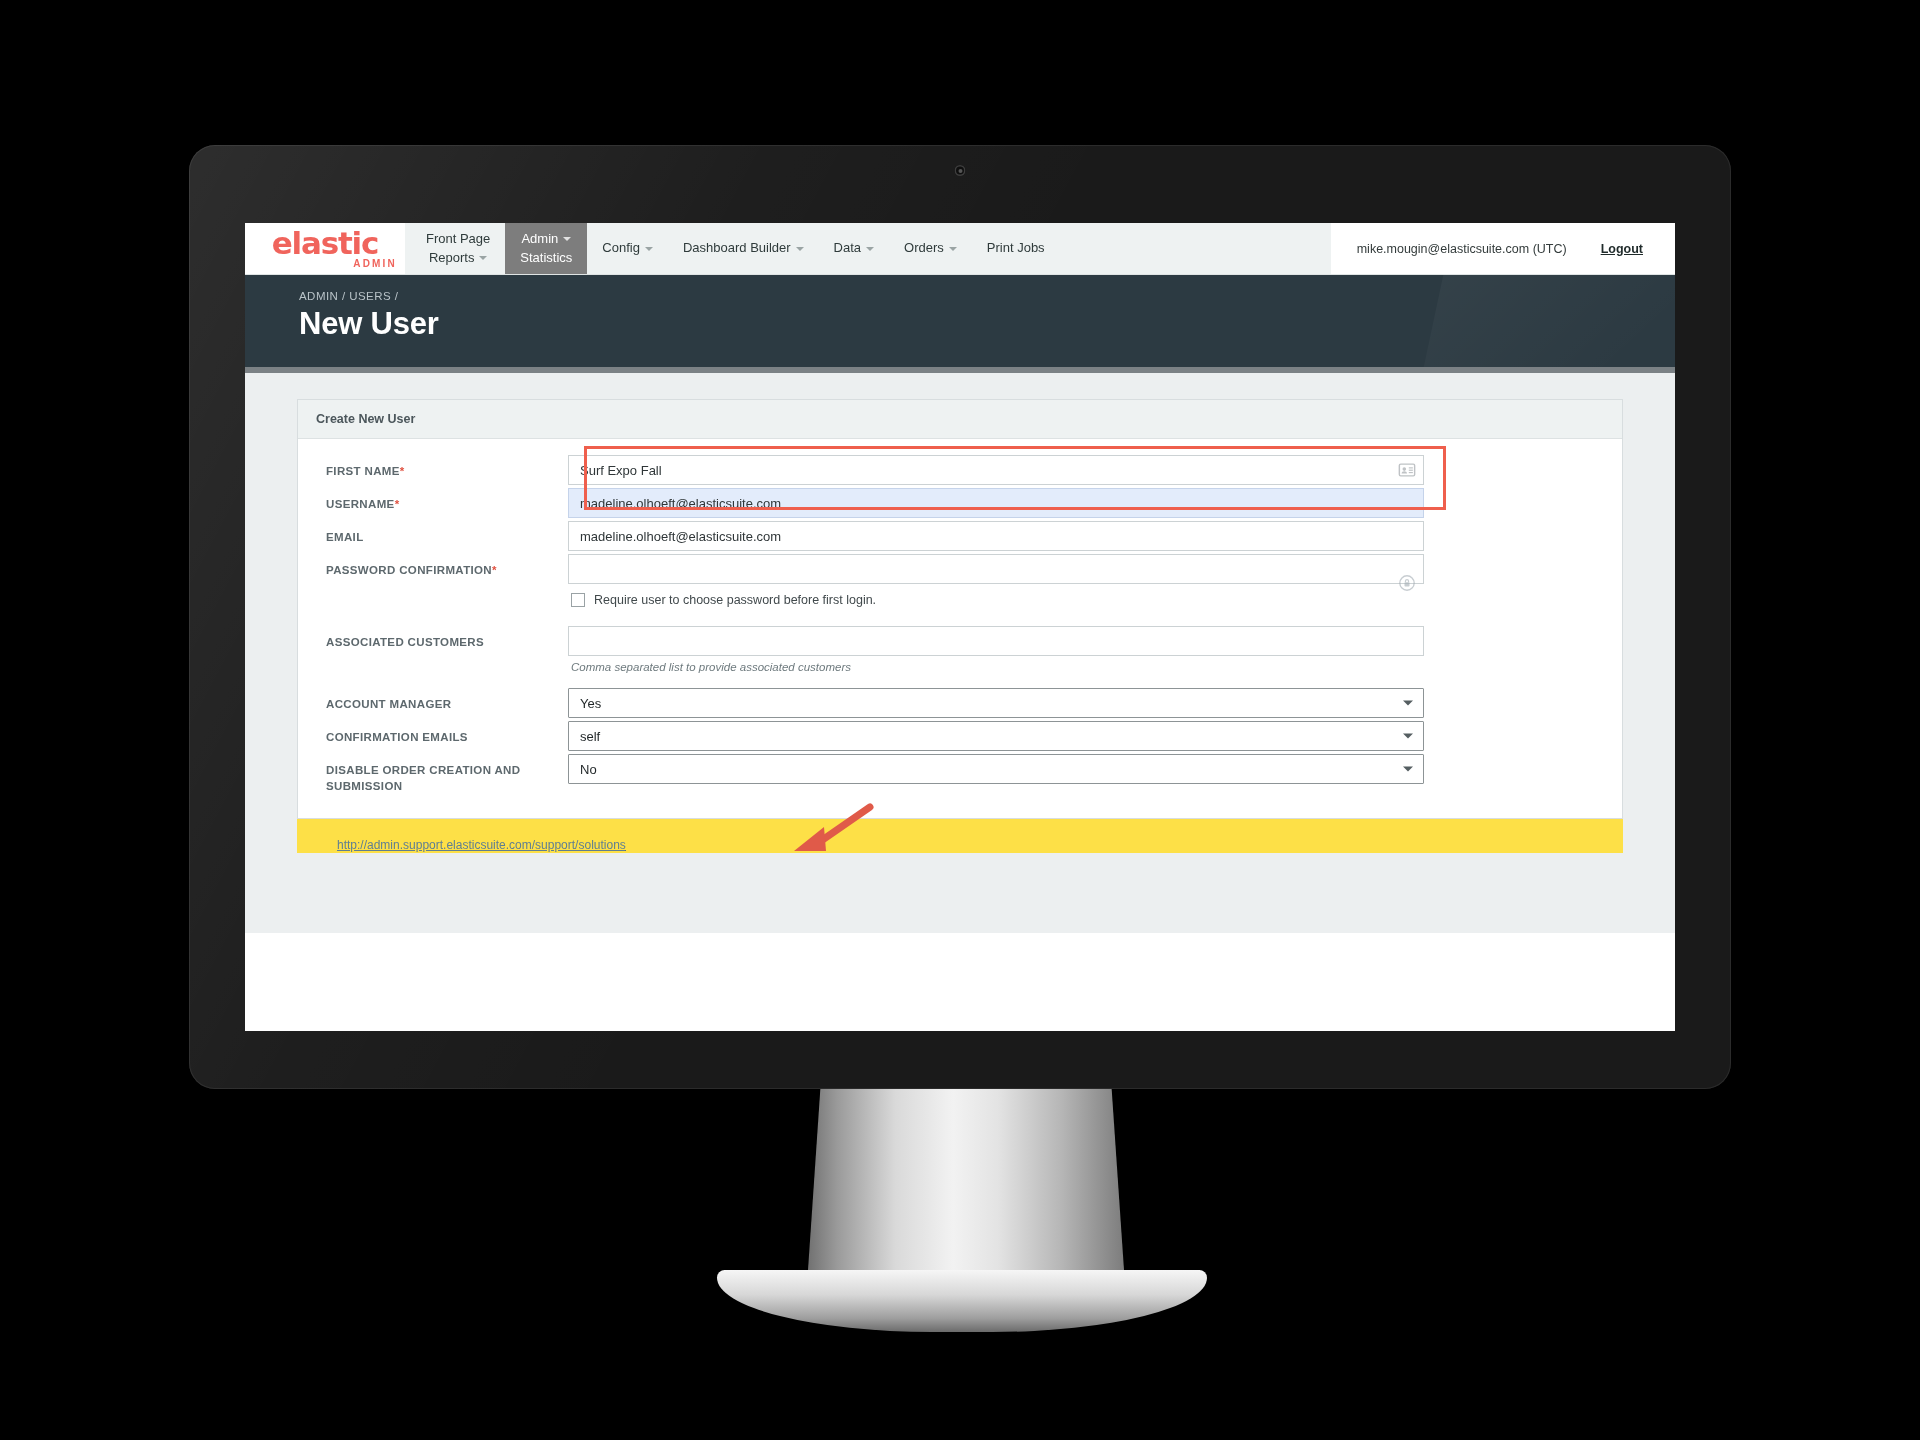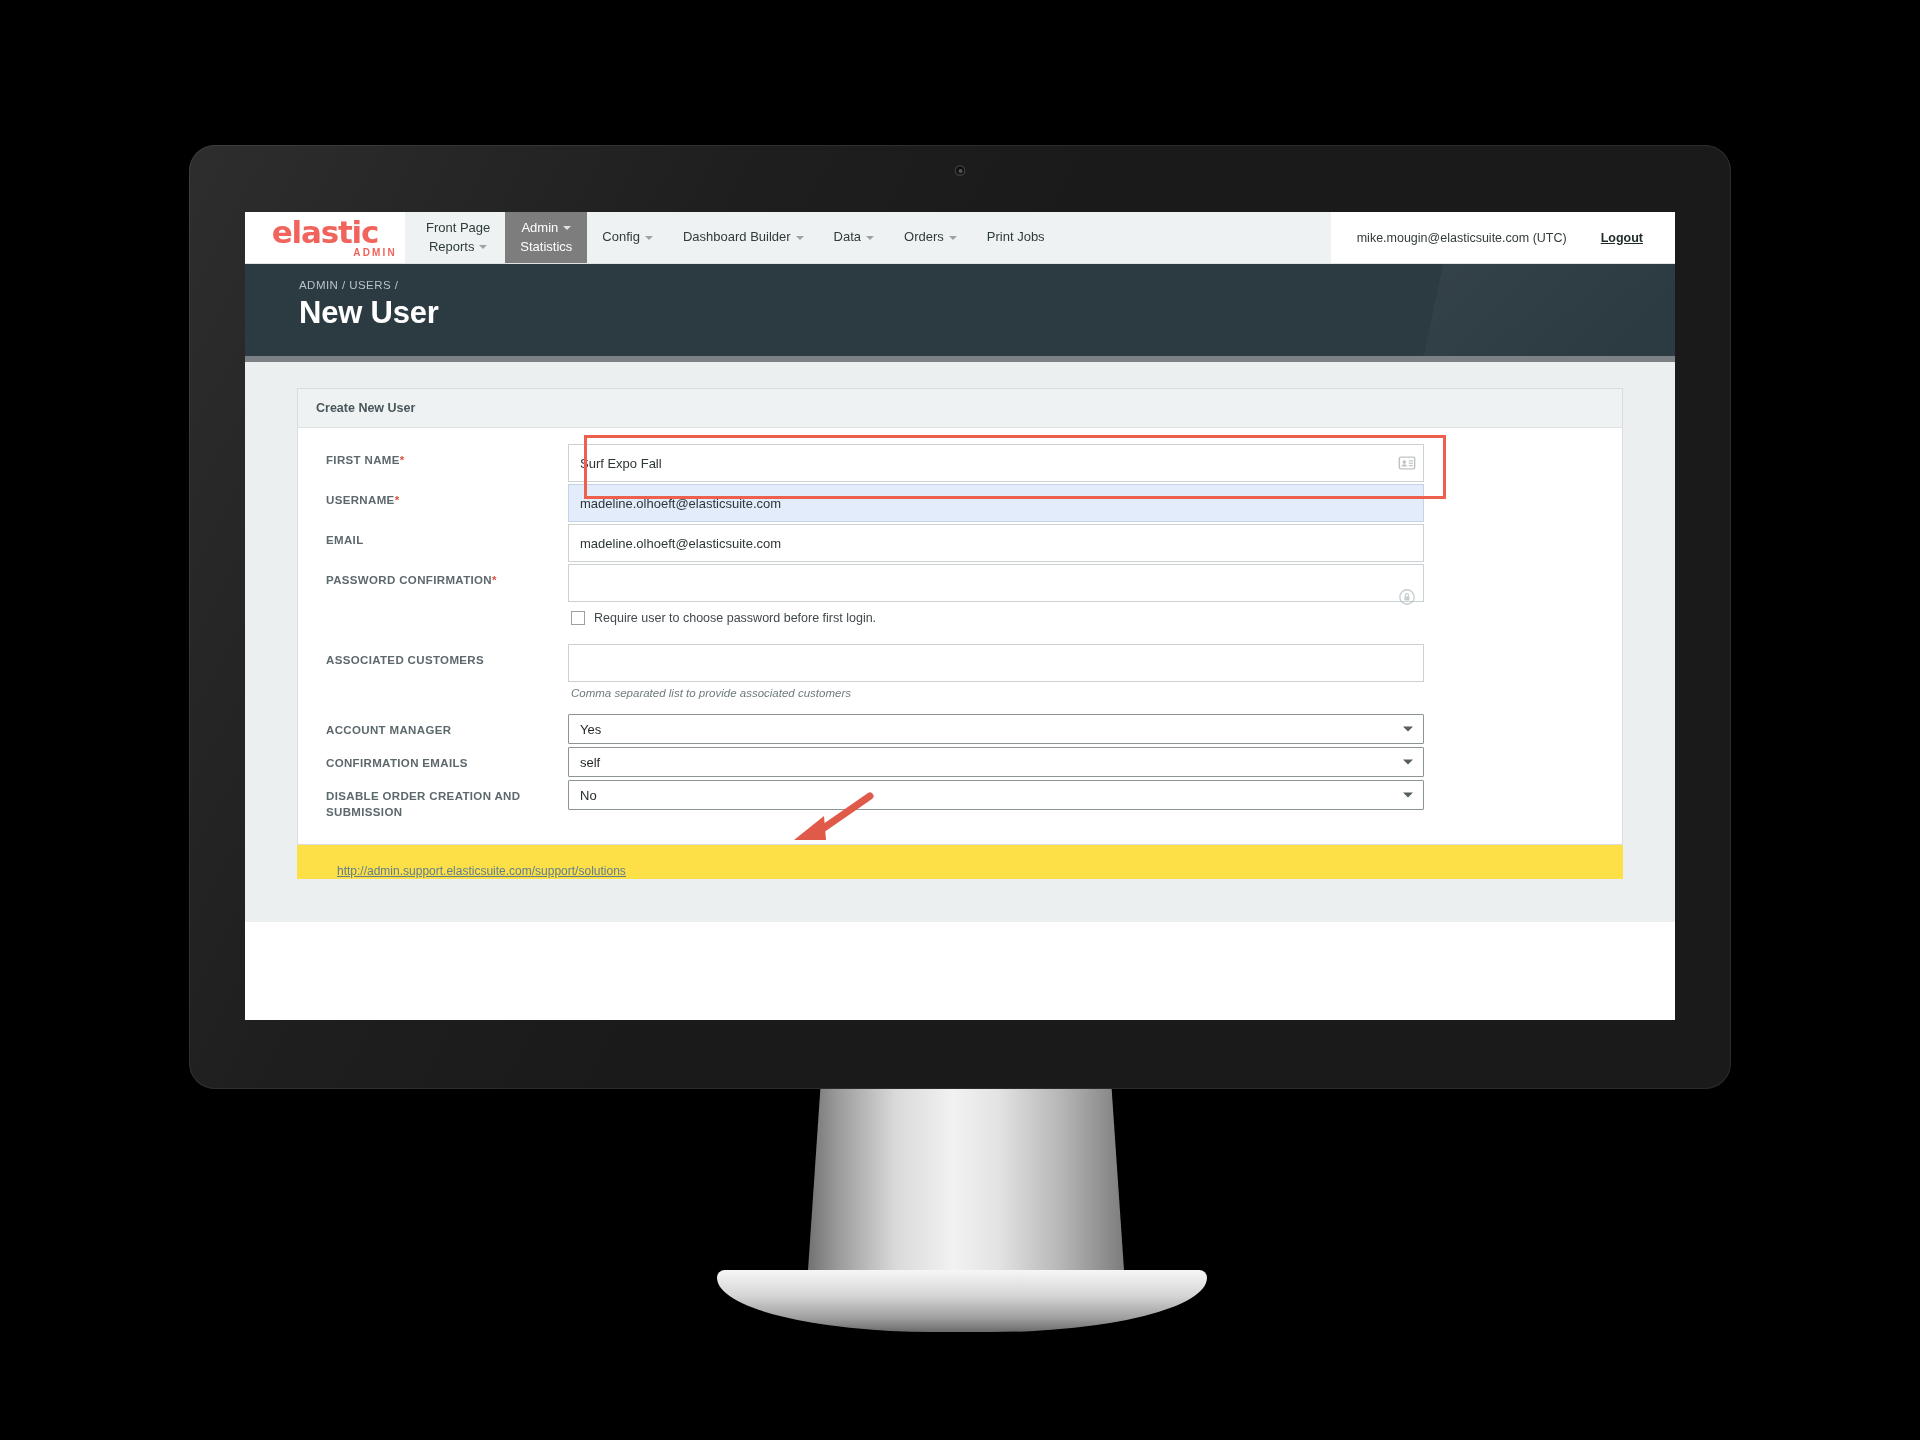--- a/index.html
+++ b/index.html
@@ -40,21 +40,21 @@
   #camera-dot::after {
     content: "";
     position: absolute; left: 3.5px; top: 3.5px;
     width: 4px; height: 4px; border-radius: 50%;
     background: #555;
   }
 
   
   #screen {
     position: absolute;
-    left: 245px; top: 212px;
+    left: 245px; top: 223px;
     width: 1430px; height: 808px;
     background: #ffffff;
     overflow: hidden;
   }
 
   
   #stand-neck {
     position: absolute;
     left: 805px; top: 1078px;
     width: 322px; height: 236px;
@@ -220,21 +220,21 @@
     line-height: 1.35;
   }
   .req { color: #e0503f; font-weight: 700; }
   .field-wrap {
     flex: 1;
     max-width: 856px;
     position: relative;
   }
   .txt {
     width: 100%;
-    height: 38px;
+    height: 30px;
     border: 1px solid #ccd2d4;
     background: #ffffff;
     font-family: "Liberation Sans", sans-serif;
     font-size: 13px;
     color: #2f3638;
     padding: 0 26px 0 11px;
     outline: none;
     border-radius: 0;
   }
   .txt.autofill { background: #e3ecfb; border-color: #c5d3ea; }

